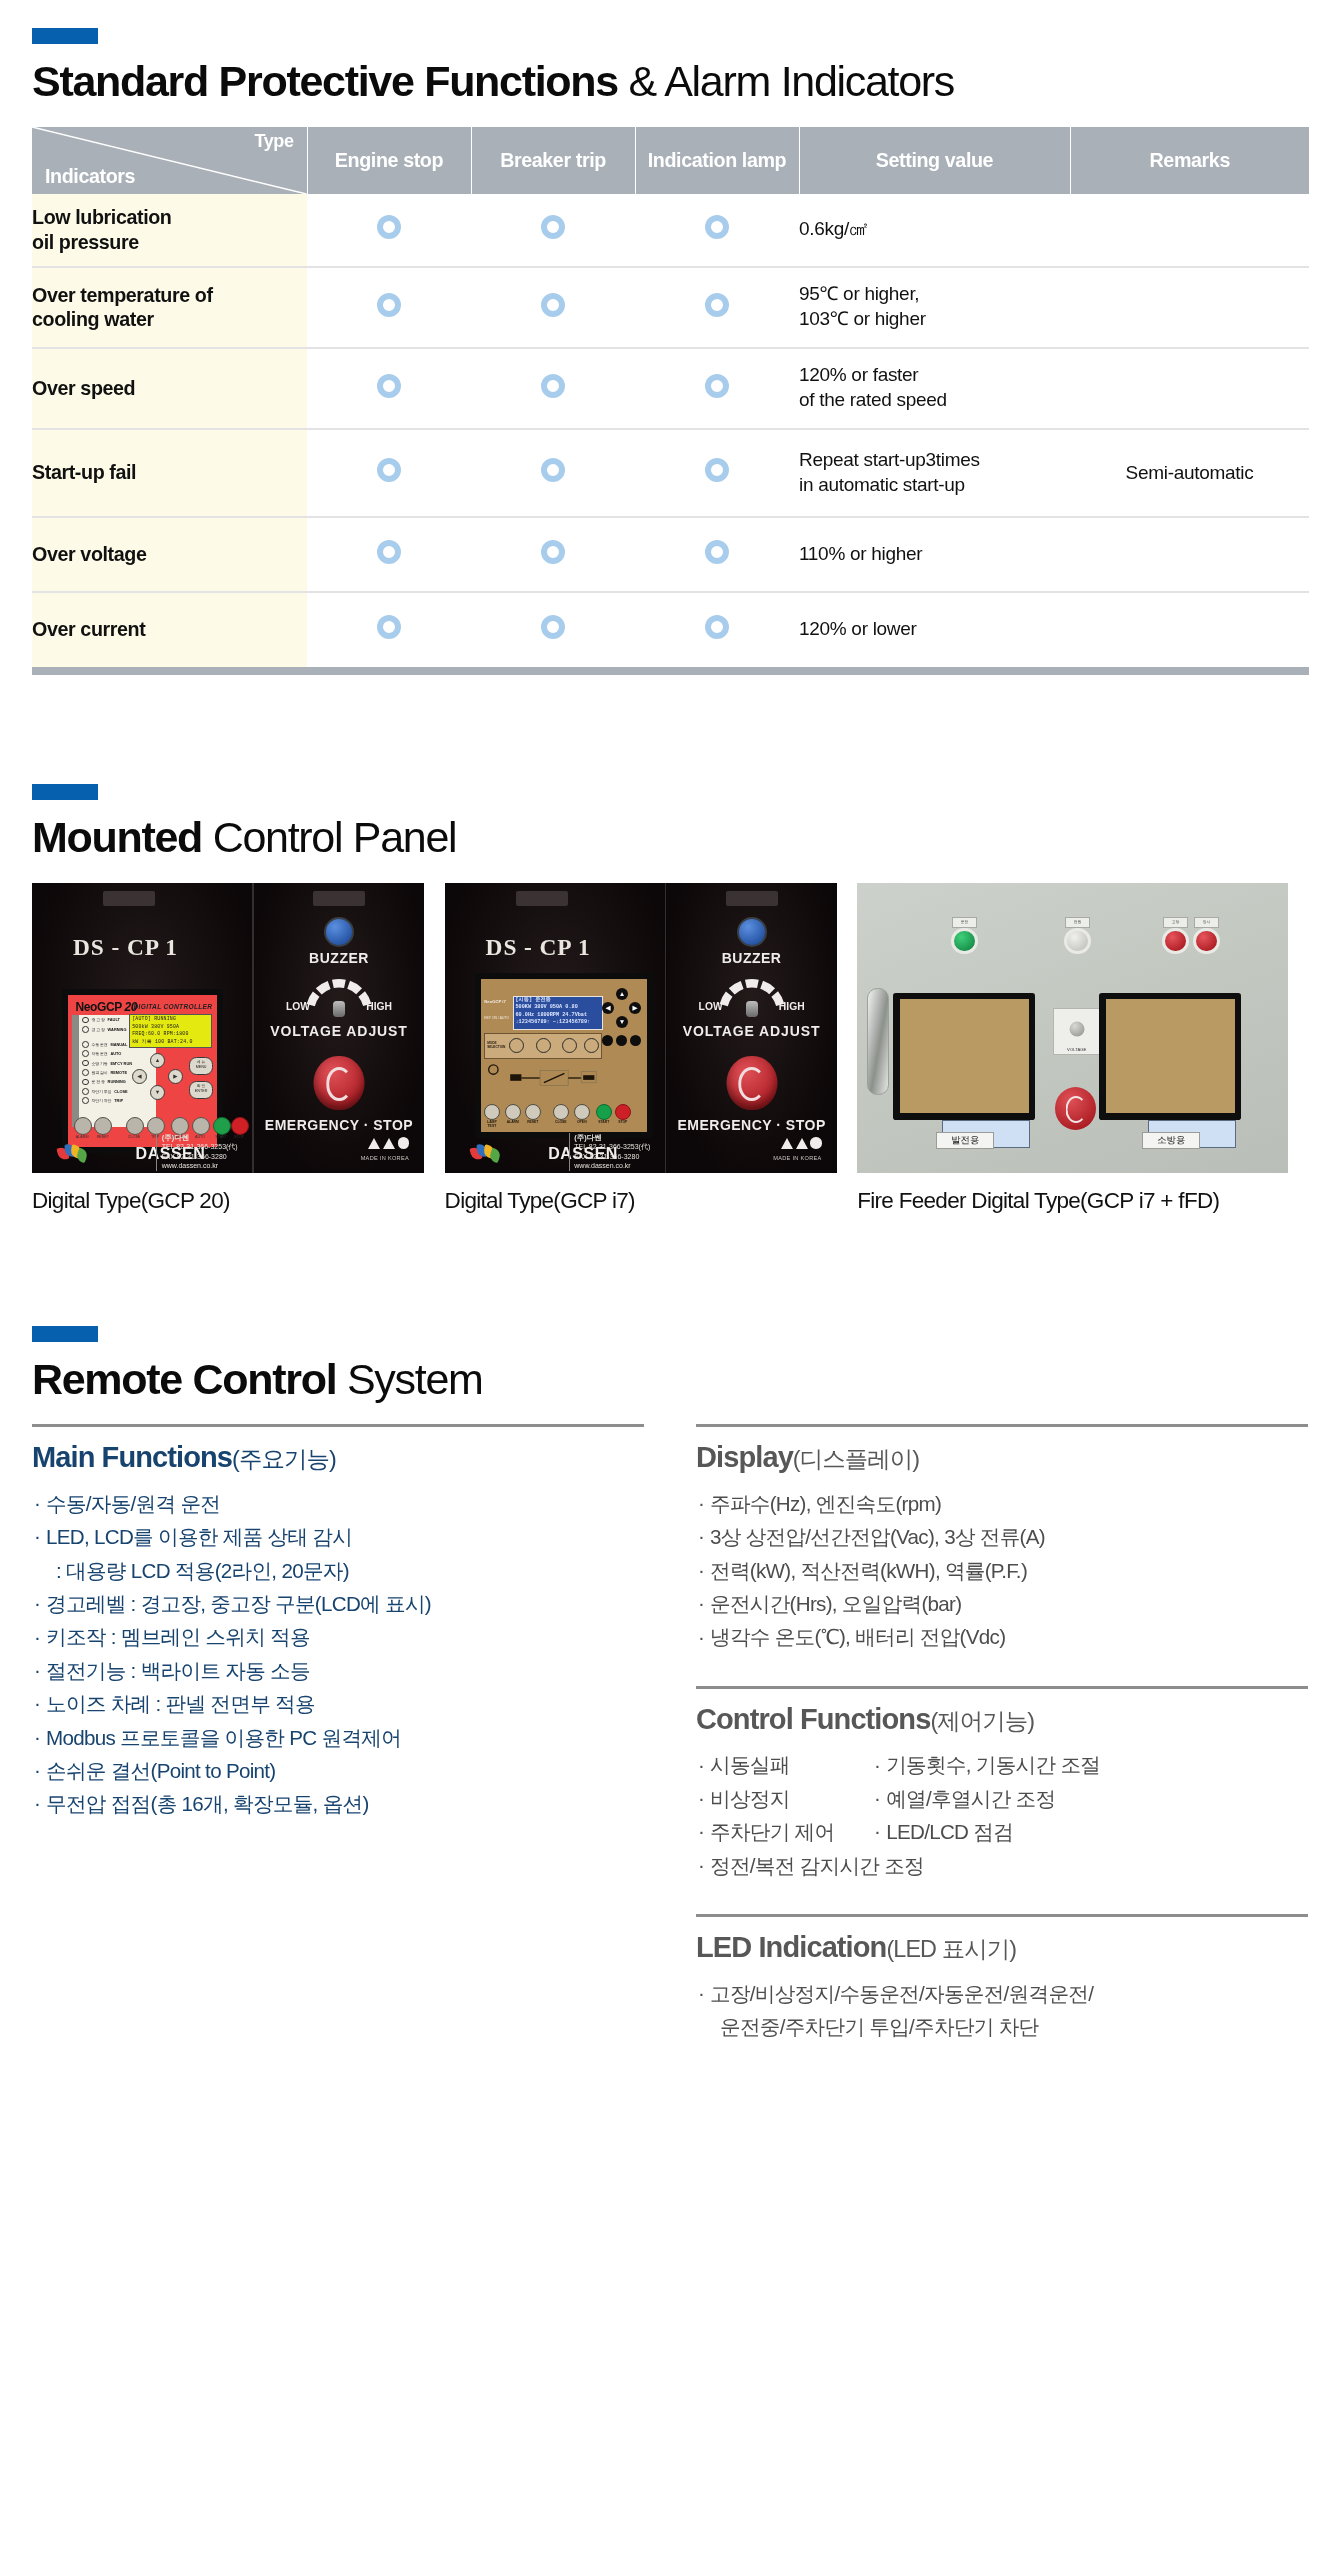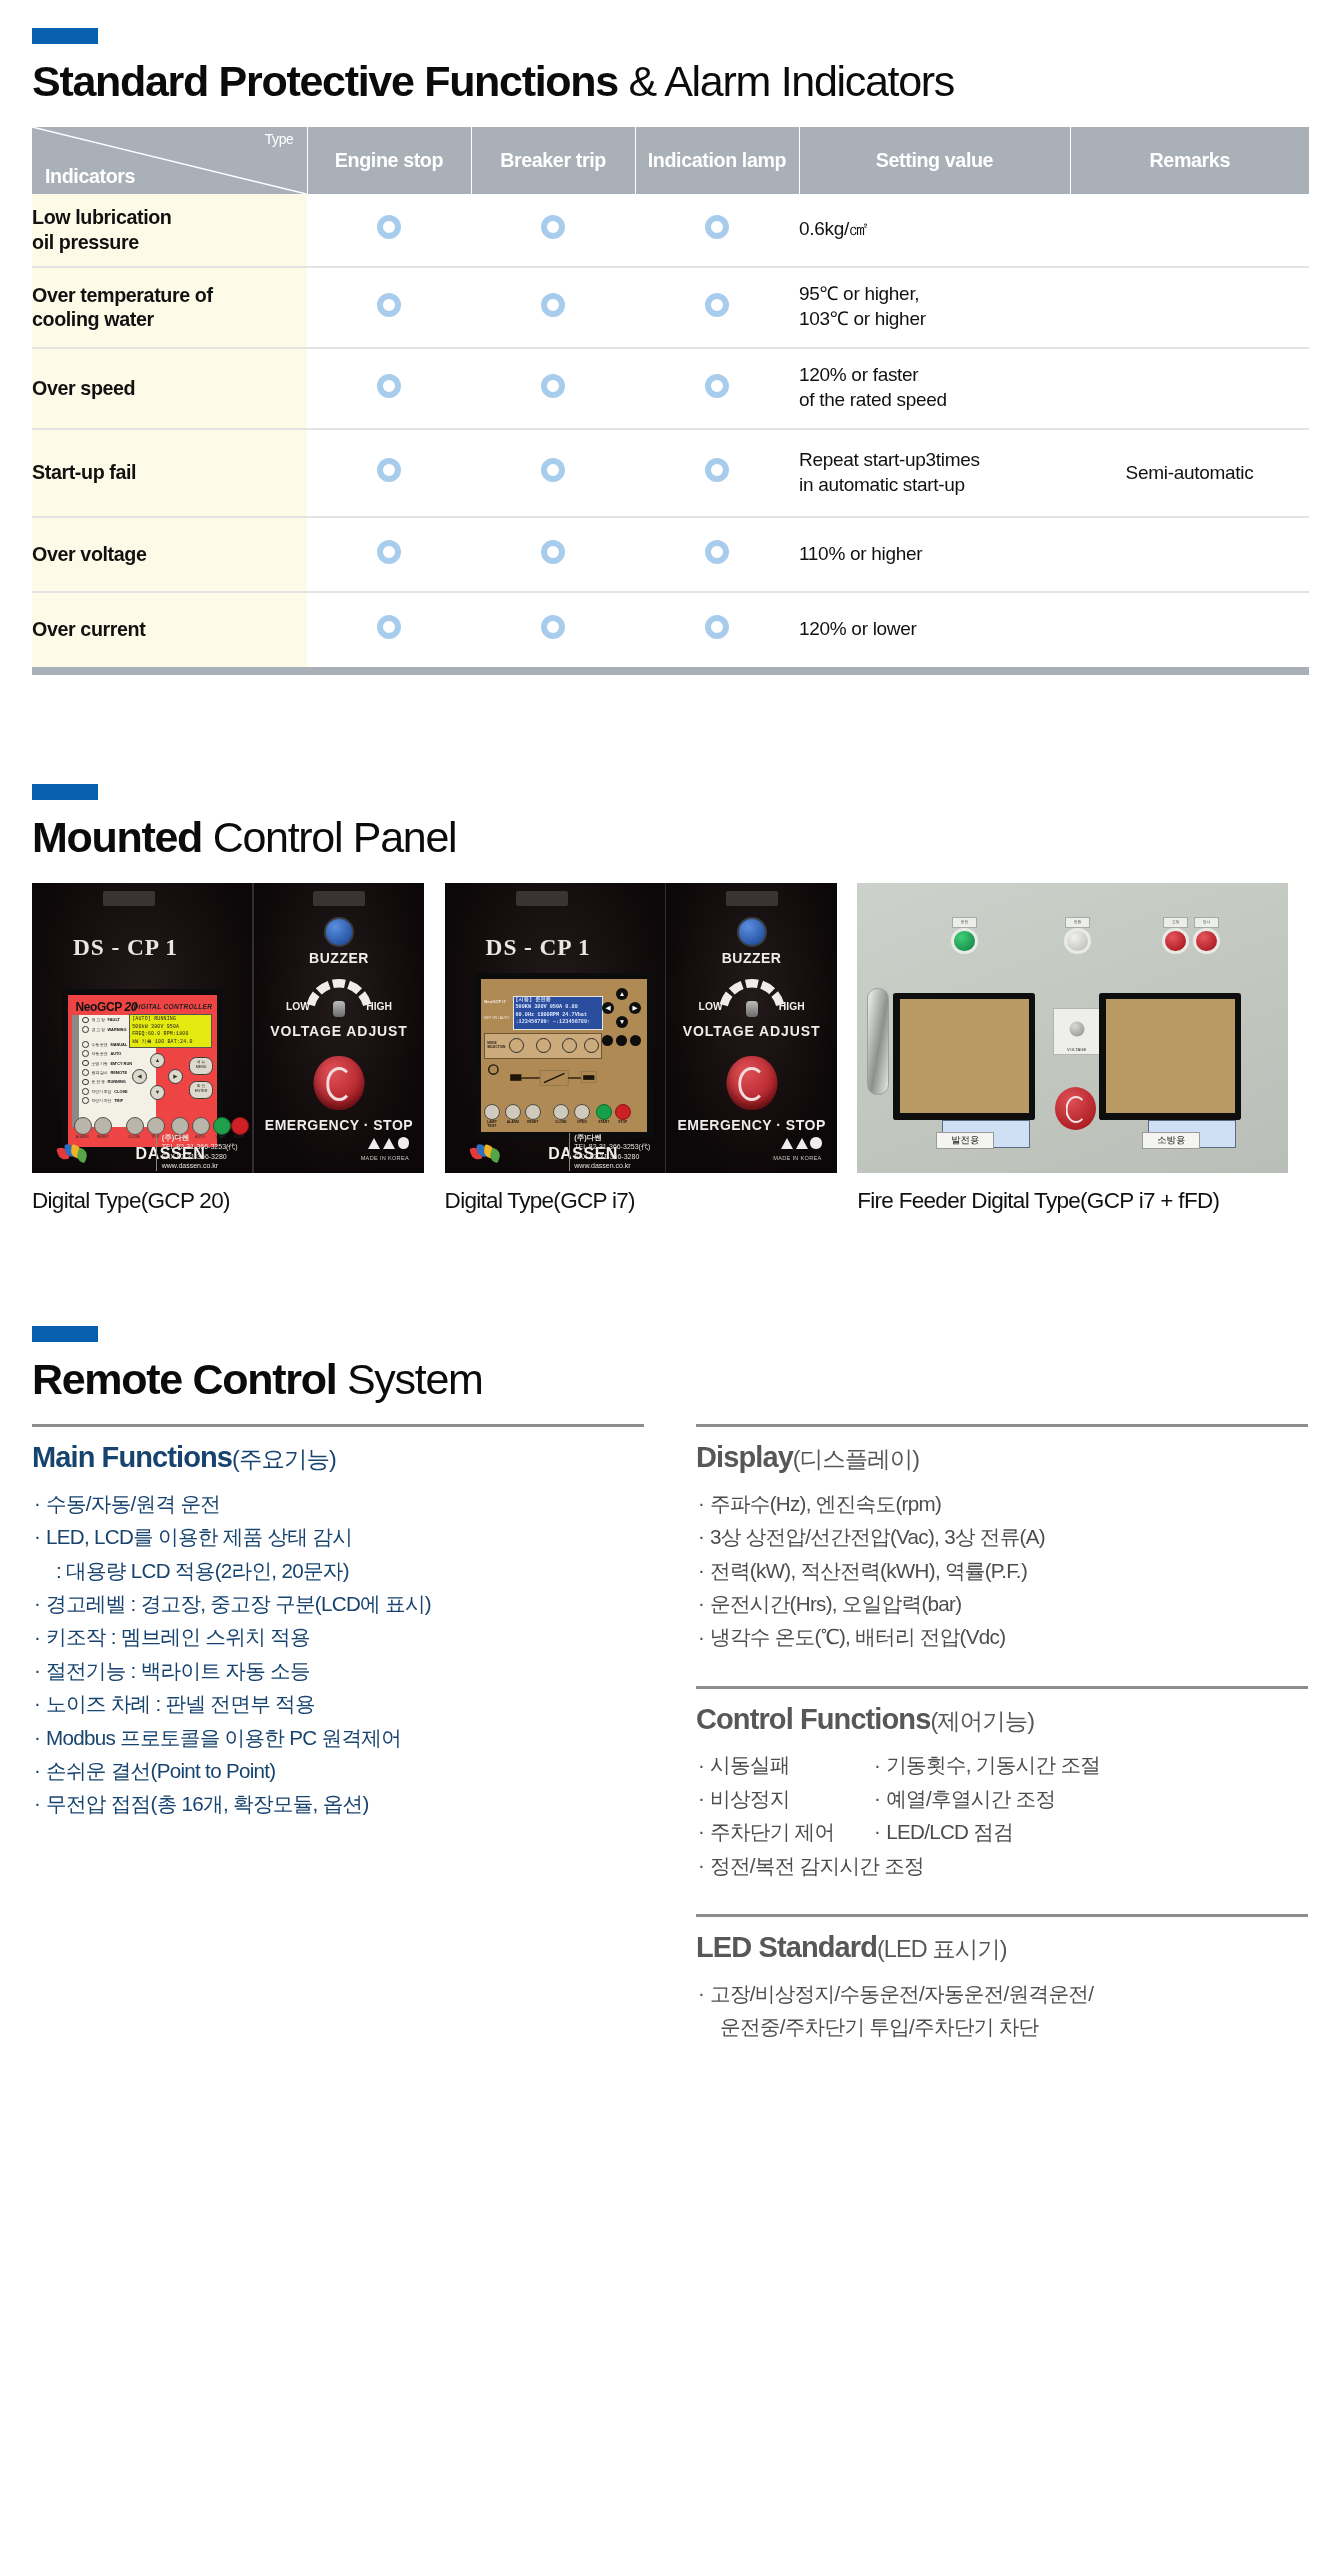--- a/index.html
+++ b/index.html
@@ -47,21 +47,21 @@
   th.corner{
     position:relative;
     text-align:left;
     padding:0;
     overflow:hidden;
   }
   th.corner .diag{
     position:absolute;left:0;top:0;width:100%;height:100%;
   }
   th.corner .type-lab{
-    position:absolute;right:13px;top:4.7px;font-size:14px;font-weight:400;
+    position:absolute;right:13px;top:4.7px;font-size:18px;font-weight:700;
   }
   th.corner .ind-lab{
     position:absolute;left:13px;bottom:5.6px;font-size:19.7px;font-weight:700;
   }
 
   tbody td{
     border-bottom:2.8px solid #e3e3e3;
     font-size:19px;
     text-align:center;
     color:#111;
@@ -658,21 +658,21 @@
             <li>예열/후열시간 조정</li>
             <li>LED/LCD 점검</li>
           </ul>
       </div>
       <ul class="items gray" id="control-full">
           <li>정전/복전 감지시간 조정</li>
         </ul>
 
       <div class="blockgap"></div>
       <div class="hrule"></div>
-      <div class="blk-title gray"><span>LED Standard</span><span class="ko">(LED 표시기)</span></div>
+      <div class="blk-title gray"><span>LED Indication</span><span class="ko">(LED 표시기)</span></div>
       <ul class="items gray" id="led-list">
           <li>고장/비상정지/수동운전/자동운전/원격운전/</li>
           <li class="nodot">운전중/주차단기 투입/주차단기 차단</li>
         </ul>
     </div>
 
   </div>
 
   <div style="height:56px"></div>
 </div>

